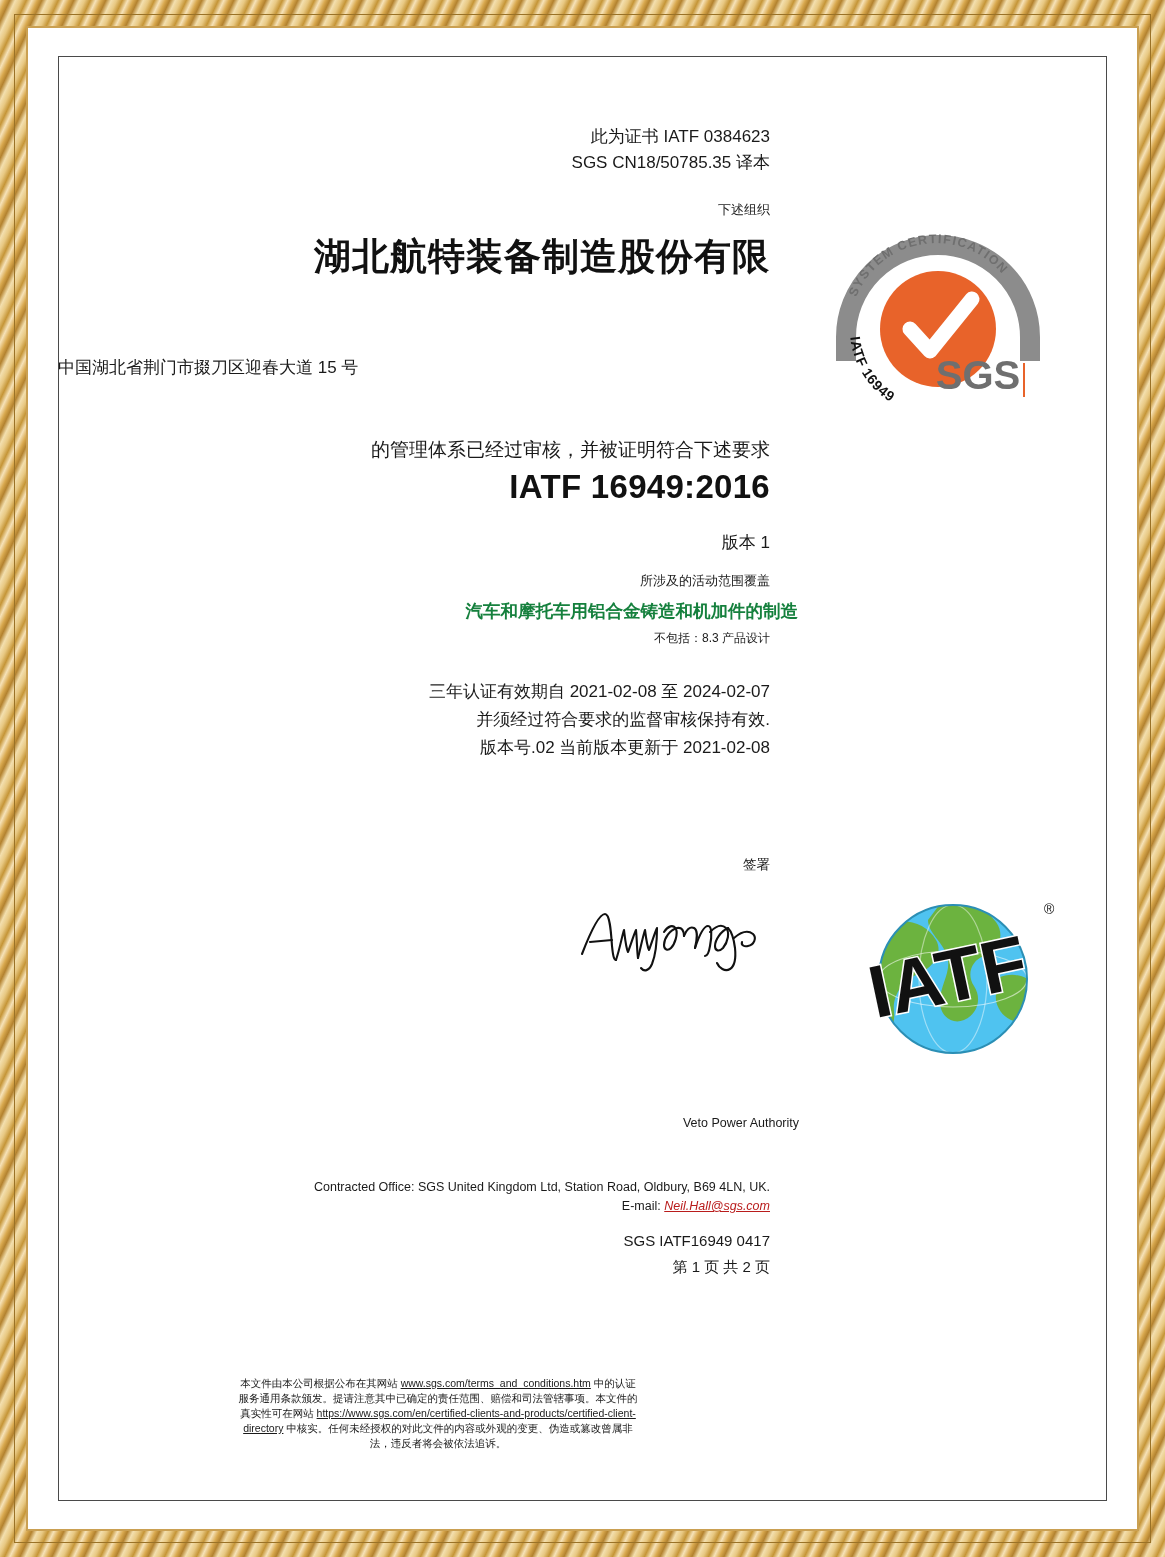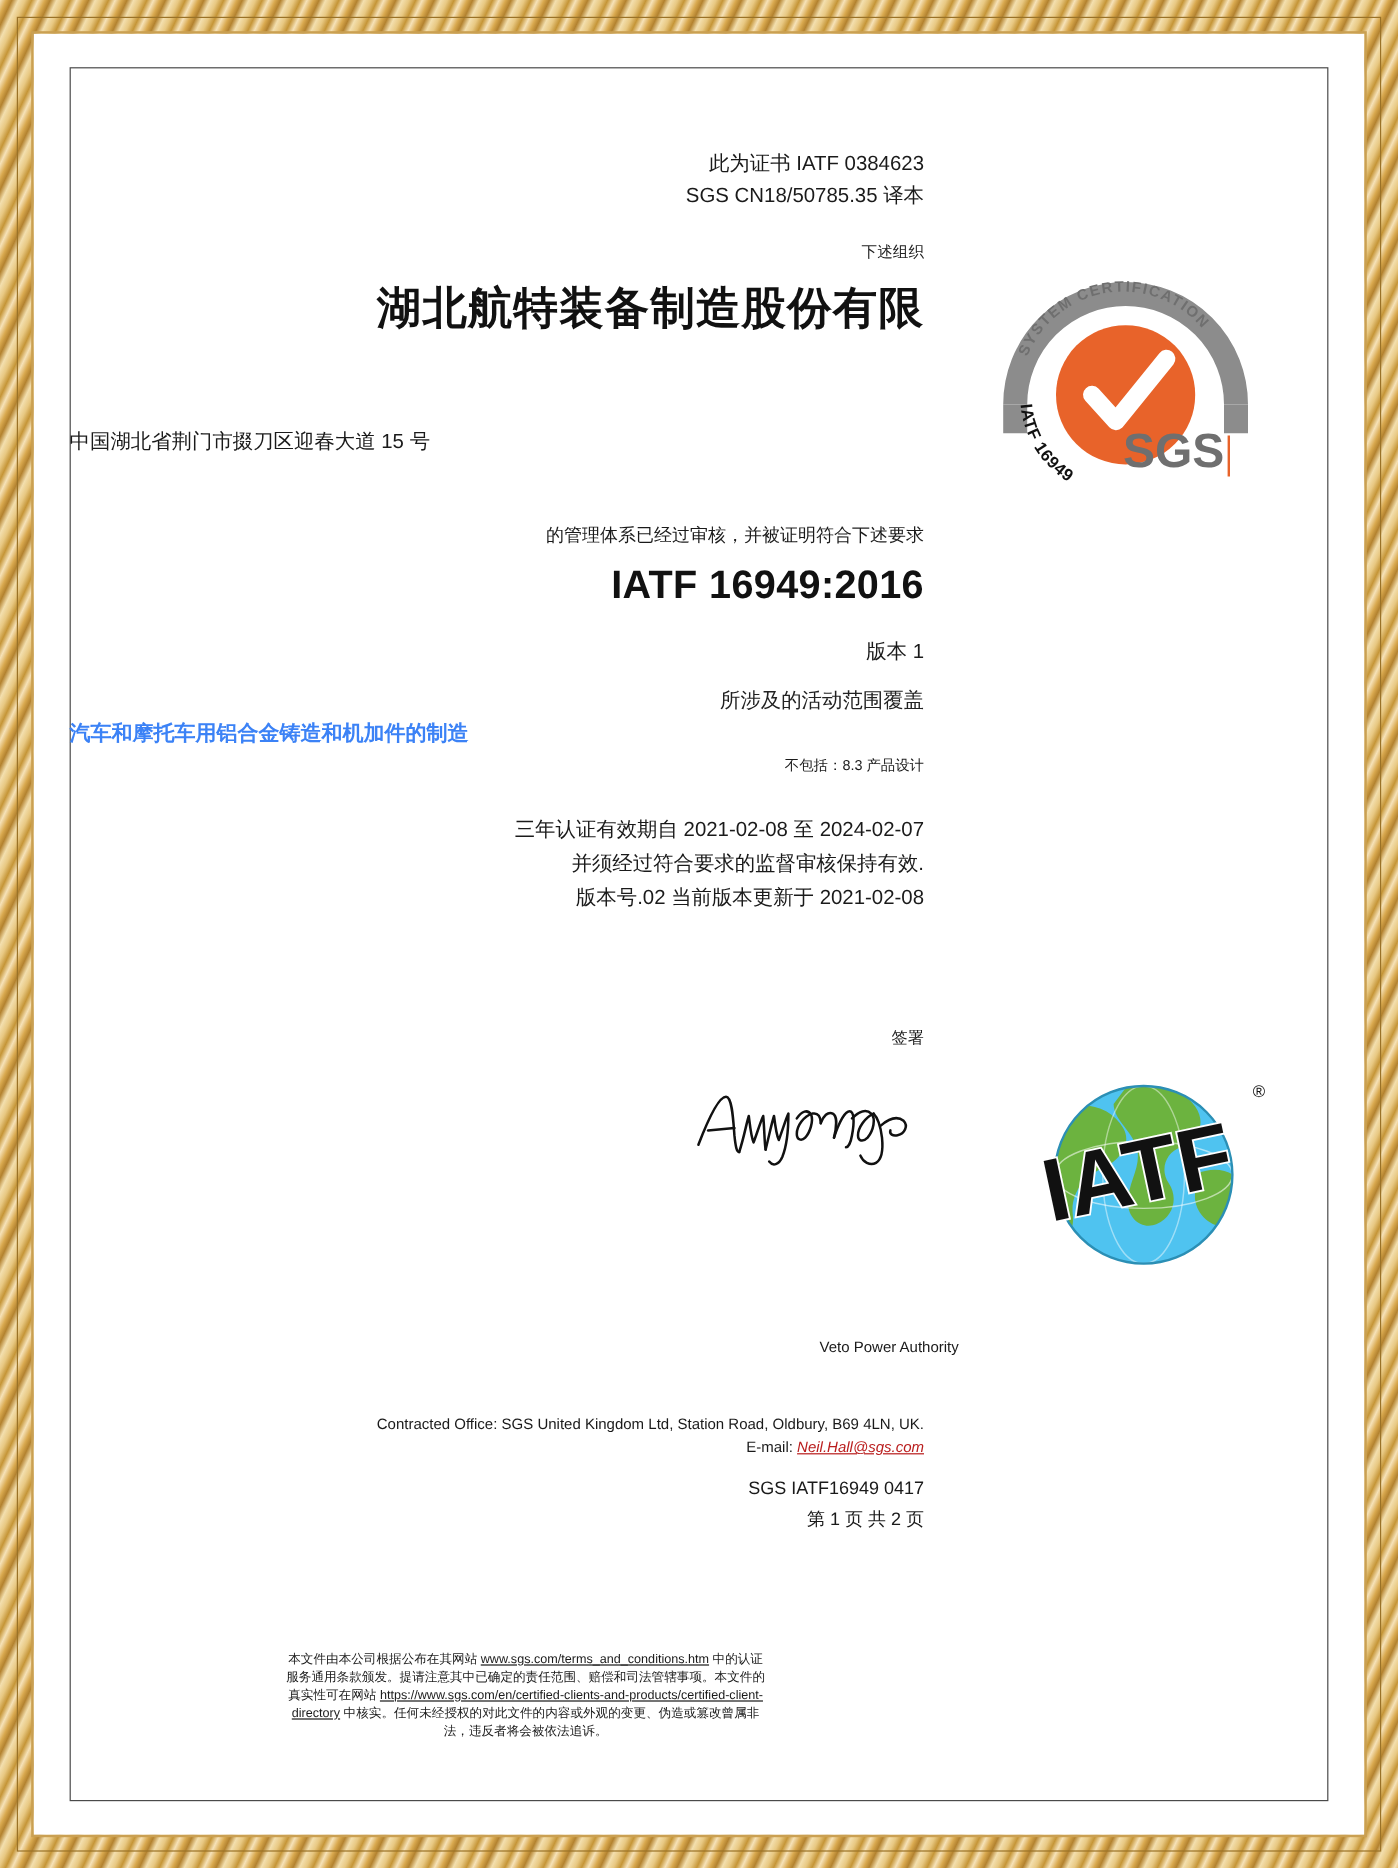--- a/index.html
+++ b/index.html
@@ -102,21 +102,21 @@
     text-align: left;
     font-size: 17px;
     color: #1a1a1a;
   }
 
   .ms-statement {
     position: absolute;
     left: 0; top: 381px;
     width: 712px;
     text-align: right;
-    font-size: 15px;
+    font-size: 19px;
     color: #1a1a1a;
   }
 
   .standard {
     position: absolute;
     left: 0; top: 412px;
     width: 712px;
     text-align: right;
     font-size: 33px;
     font-weight: bold;
@@ -131,31 +131,33 @@
     text-align: right;
     font-size: 17px;
     color: #1a1a1a;
   }
 
   .scope-label {
     position: absolute;
     left: 0; top: 516px;
     width: 712px;
     text-align: right;
-    font-size: 17px;
+    font-size: 13px;
     color: #222;
   }
 
   .scope-text {
     position: absolute;
     left: 0; top: 543px;
     width: 712px;
+    text-align: right;
     font-size: 17.5px;
     font-weight: bold;
-    color: #3b82f6;
+    color: #15803d;
+    padding-left: 28px;
   }
 
   .exclusion {
     position: absolute;
     left: 0; top: 574px;
     width: 712px;
     text-align: right;
     font-size: 12px;
     color: #1a1a1a;
   }

